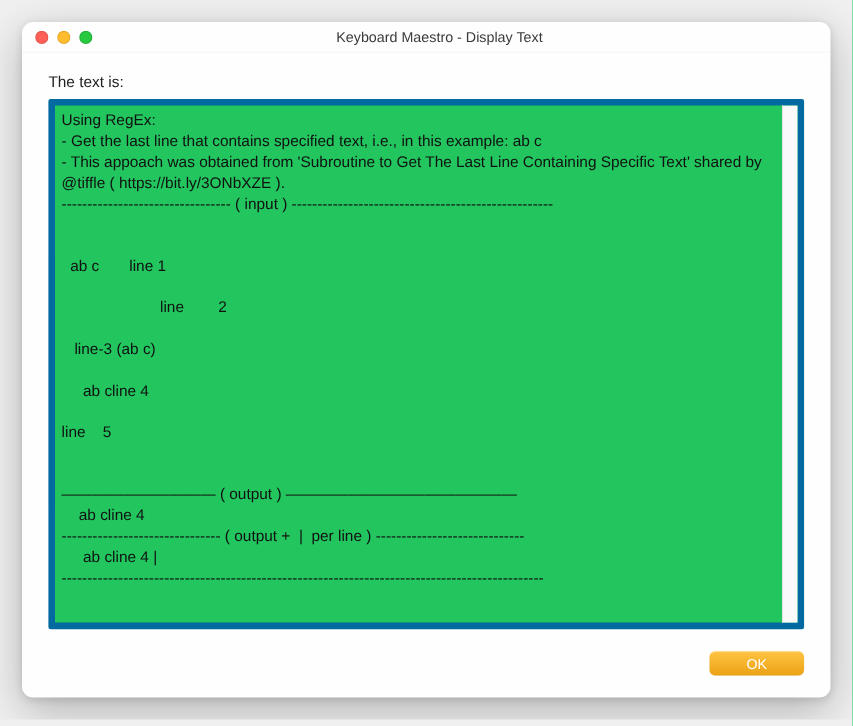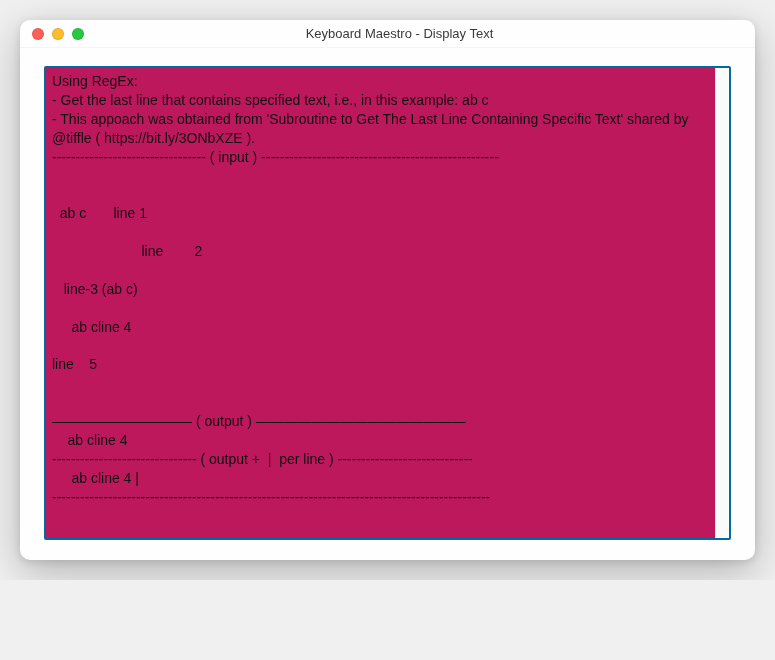--- a/index.html
+++ b/index.html
@@ -55,23 +55,23 @@
     }
     .content {
       padding: 18px 24px 20px 24px;
     }
     .label {
       font-size: 14px;
       color: #222;
       margin-bottom: 8px;
     }
     .textbox-wrap {
-      border: 2px solid #0369a1;
+      border: 6px solid #0369a1;
       border-radius: 2px;
-      background: #be185d;
+      background: #22c55e;
       position: relative;
       display: flex;
     }
     .textbox {
       flex: 1;
       white-space: pre-wrap;
       font-family: -apple-system, BlinkMacSystemFont, "Helvetica Neue", Arial, sans-serif;
       font-size: 14px;
       line-height: 1.35;
       color: #111;
@@ -109,20 +109,21 @@
   <div class="titlebar">
     <div class="traffic-lights">
       <div class="traffic-light tl-close"></div>
       <div class="traffic-light tl-min"></div>
       <div class="traffic-light tl-max"></div>
     </div>
     <div class="title">Keyboard Maestro - Display Text</div>
   </div>
 
   <div class="content">
+    <div class="label">The text is:</div>
 
     <div class="textbox-wrap">
       <div class="textbox">Using RegEx:
 - Get the last line that contains specified text, i.e., in this example: ab c
 - This appoach was obtained from 'Subroutine to Get The Last Line Containing Specific Text' shared by @tiffle ( https://bit.ly/3ONbXZE ).
 --------------------------------- ( input ) ---------------------------------------------------
 
 
   ab c       line 1
 
@@ -136,14 +137,17 @@
 
 
 —————————— ( output ) ———————————————
     ab cline 4
 ------------------------------- ( output +  |  per line ) -----------------------------
      ab cline 4 |
 ----------------------------------------------------------------------------------------------</div>
       <div class="scroll-track"></div>
     </div>
 
+    <div class="button-row">
+      <button class="ok-btn">OK</button>
+    </div>
   </div>
 </div>
 
 </body></html>

